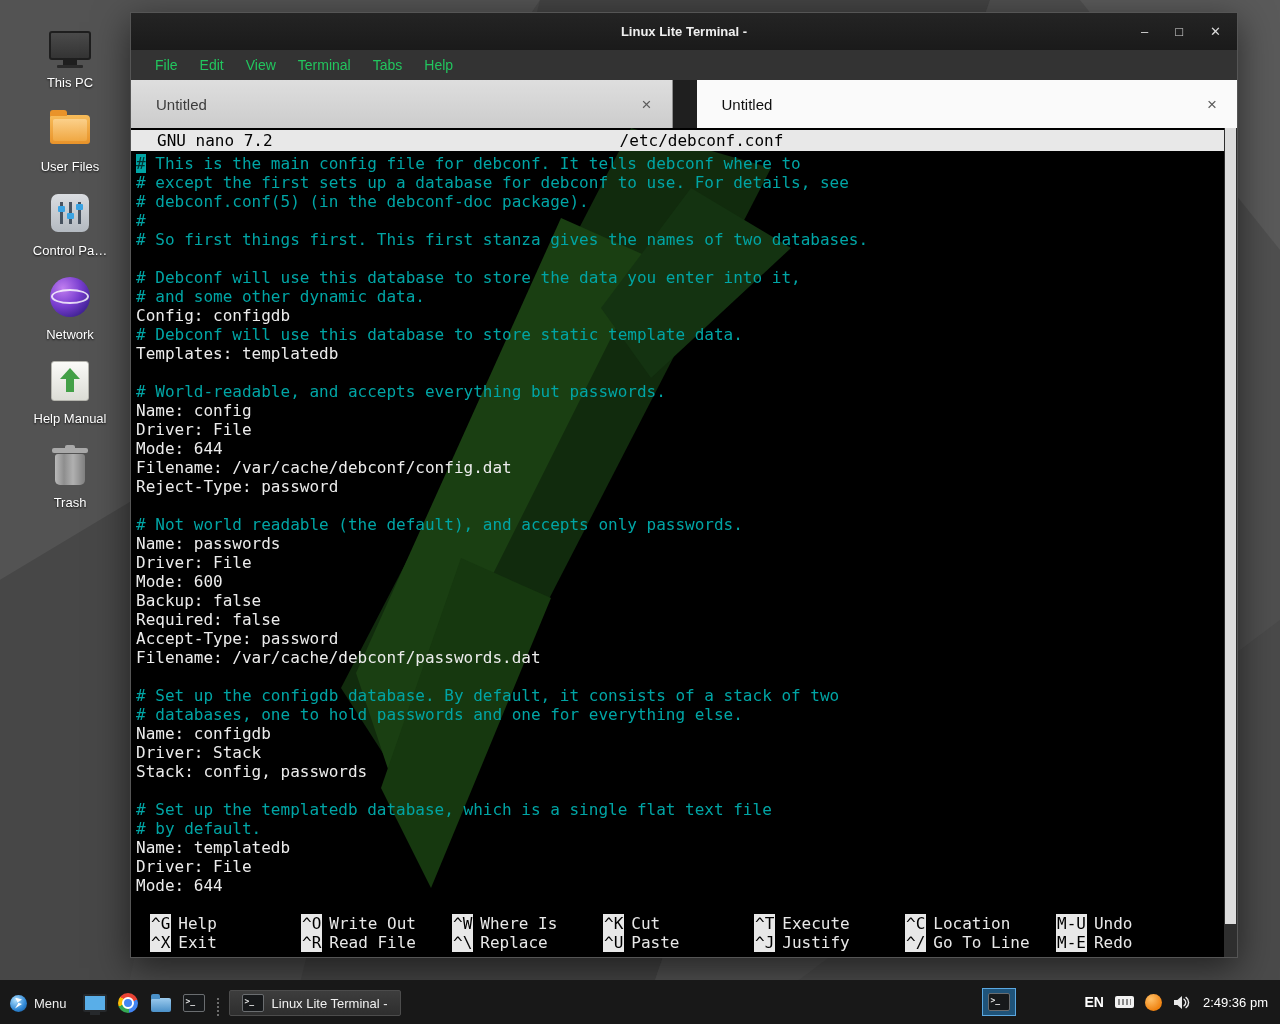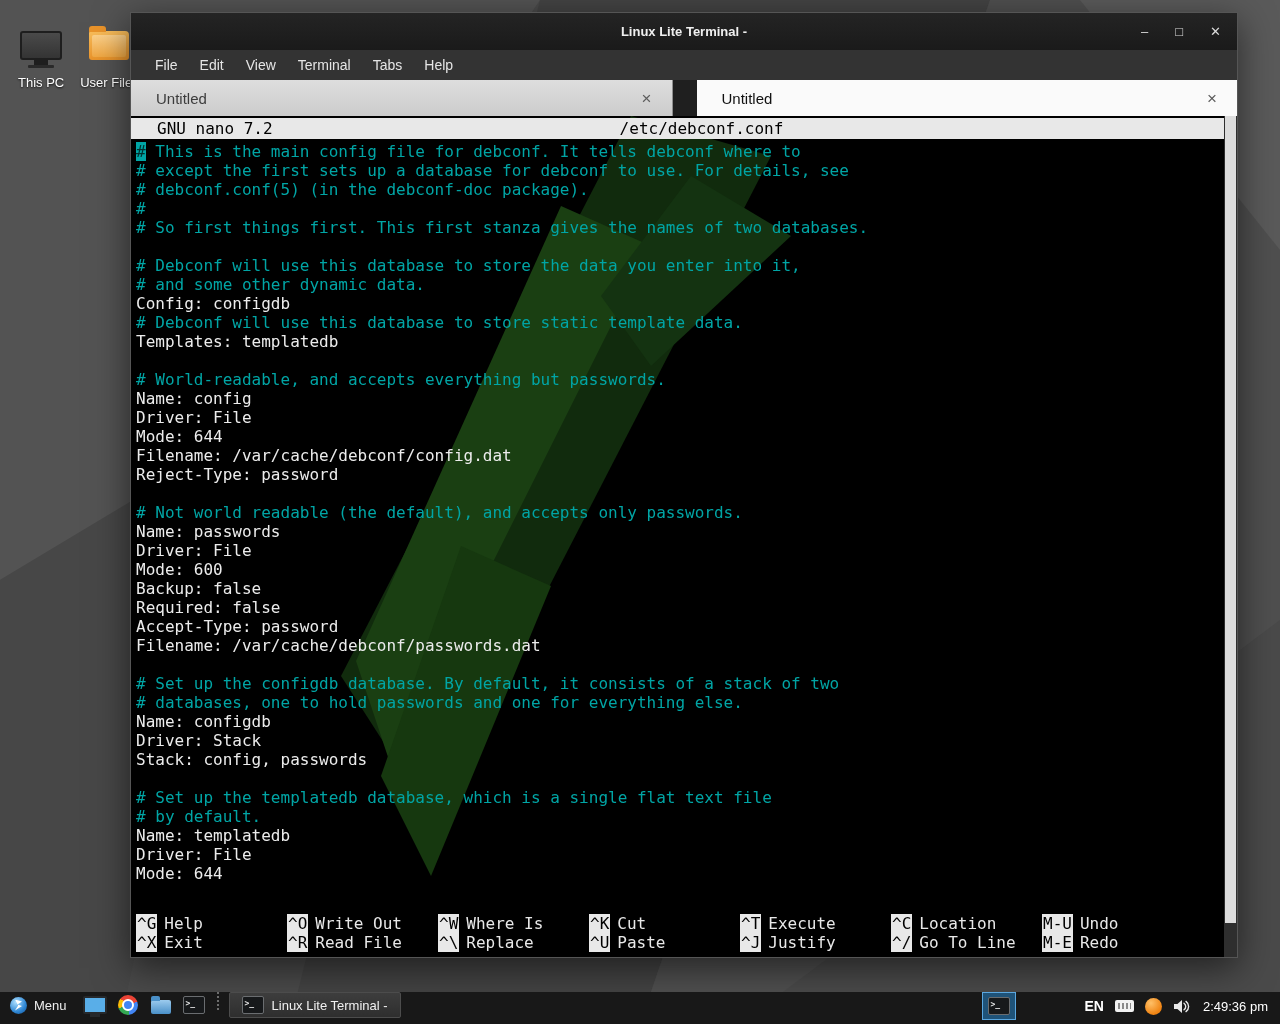--- a/index.html
+++ b/index.html
@@ -5,21 +5,21 @@
   html,body{margin:0;padding:0;}
   body{
     width:1280px;height:1024px;position:relative;overflow:hidden;
     background:#4a4a4a;
     font-family:"Liberation Sans","DejaVu Sans",sans-serif;
     -webkit-font-smoothing:antialiased;
   }
   .bg-svg{position:absolute;inset:0;z-index:0;}
 
   
-  .desktop-icons{position:absolute;left:18px;top:22px;width:104px;display:flex;flex-direction:row;gap:16px;z-index:1;}
+  .desktop-icons{position:absolute;left:18px;top:22px;width:104px;display:flex;flex-direction:column;gap:16px;z-index:1;}
   .desk-icon{display:flex;flex-direction:column;align-items:center;gap:7px;width:104px;cursor:default;}
   .icon-cell{height:46px;display:flex;align-items:center;justify-content:center;}
   .di{position:relative;display:block;}
   .di-label{color:#fff;font-size:13px;text-align:center;text-shadow:0 1px 2px rgba(0,0,0,.85);white-space:nowrap;}
 
   .computer-icon{width:38px;height:25px;background:linear-gradient(#4a4a4a,#343434);border:2px solid #1e1e1e;border-radius:3px;}
   .computer-icon::before{content:"";position:absolute;left:50%;transform:translateX(-50%);top:27px;width:14px;height:5px;background:#1e1e1e;}
   .computer-icon::after{content:"";position:absolute;left:50%;transform:translateX(-50%);top:32px;width:26px;height:3px;background:#2a2a2a;border-radius:1px;}
 
   .folder-icon{width:40px;height:29px;background:linear-gradient(#f7bc5a,#e9932a);border-radius:2px 4px 3px 3px;}
@@ -44,54 +44,54 @@
   
   .window{position:absolute;left:130px;top:12px;width:1108px;height:946px;z-index:2;
     background:#000;border:1px solid #555;box-sizing:border-box;
     box-shadow:0 10px 34px rgba(0,0,0,.55);display:flex;flex-direction:column;}
   .titlebar{height:37px;background:linear-gradient(#242424,#1a1a1a);display:flex;align-items:center;justify-content:center;position:relative;flex:0 0 auto;}
   .window-title{color:#f0f0f0;font-size:13px;font-weight:bold;}
   .win-controls{position:absolute;right:16px;top:0;height:100%;display:flex;align-items:center;gap:27px;color:#dcdcdc;font-size:13px;}
   .win-controls span{cursor:default;line-height:1;}
 
   .menubar{height:30px;background:#333333;display:flex;align-items:center;padding-left:13px;flex:0 0 auto;}
-  .menu-item{color:#e5e5e5;font-size:14px;padding:3px 11px;}
-
-  .tabbar{height:36px;background:#1f1f1f;display:flex;flex:0 0 auto;gap:24px;}
+  .menu-item{color:#22c55e;font-size:14px;padding:3px 11px;}
+
+  .tabbar{height:48px;background:#1f1f1f;display:flex;flex:0 0 auto;gap:24px;}
   .tab{flex:1;display:flex;align-items:center;padding:0 16px 0 25px;font-size:15px;background:linear-gradient(#dedede,#cccccc);color:#3c3c3c;border-right:1px solid #8f8f8f;position:relative;min-width:0;}
   .tab.active{background:#fafafa;color:#101010;border-right:none;}
   .tab-label{flex:1;overflow:hidden;white-space:nowrap;}
   .tab-close{color:#5c5c5c;font-size:17px;line-height:1;padding:2px 4px;}
 
   .terminal{flex:1 1 auto;position:relative;background:#000;overflow:hidden;}
   .watermark{position:absolute;inset:0;z-index:0;}
 
   .nano-header{position:absolute;top:2px;left:0;right:13px;height:21px;background:#e8e8e8;color:#000;
     font:16px/21px "DejaVu Sans Mono",monospace;z-index:2;}
   .nano-app{position:absolute;left:26px;white-space:pre;}
   .nano-file{position:absolute;left:0;right:0;text-align:center;margin-left:48px;}
 
   .nano-body{position:absolute;top:26px;left:5px;right:18px;z-index:2;
     font:16px/19px "DejaVu Sans Mono",monospace;color:#ececec;}
   .nline{white-space:pre;min-height:19px;}
   .nline.comment{color:#00a5a5;}
   .cursor{background:#00a5a5;color:#00312f;}
 
-  .nano-footer{position:absolute;left:5px;bottom:5px;right:18px;display:flex;z-index:2;}
+  .nano-footer{position:absolute;left:19px;bottom:5px;right:18px;display:flex;z-index:2;}
   .sc-col{width:151px;flex:0 0 auto;}
   .sc{font:16px/19px "DejaVu Sans Mono",monospace;color:#e8e8e8;white-space:pre;}
   .sc-key{background:#e8e8e8;color:#000;padding:0 1px;}
   .sc-label{margin-left:7px;}
 
   .scrollbar{position:absolute;top:0;right:0;bottom:0;width:13px;background:#2e2e2e;z-index:3;}
   .scroll-thumb{position:absolute;top:0;left:1px;right:1px;height:96%;background:#dcdcdc;}
 
   
-  .taskbar{position:absolute;left:0;bottom:0;width:100%;height:32px;background:#181818;z-index:4;
-    display:flex;align-items:flex-start;padding:0 6px;box-sizing:border-box;gap:7px;}
+  .taskbar{position:absolute;left:0;bottom:0;width:100%;height:44px;background:#181818;z-index:4;
+    display:flex;align-items:flex-end;padding:8px 6px;box-sizing:border-box;gap:7px;}
   .menu-button{display:flex;align-items:center;gap:7px;height:26px;padding:0 8px 0 4px;border-radius:2px;}
   .menu-button-label{color:#ececec;font-size:13px;}
   .menu-logo-icon{width:17px;height:17px;border-radius:50%;background:radial-gradient(circle at 35% 30%,#aee0ff,#2e86d4 60%,#15508e);position:relative;}
   .menu-logo-icon::after{content:"";position:absolute;left:5px;top:3px;width:7px;height:11px;background:#fff;
     clip-path:polygon(0 0,100% 18%,35% 45%,100% 60%,0 100%,45% 55%);}
 
   .tb-launcher{display:flex;align-items:center;justify-content:center;width:26px;height:26px;position:relative;}
   .monitor-icon{width:20px;height:14px;background:#59aee8;border:2px solid #26292c;border-radius:2px;position:relative;}
   .monitor-icon::after{content:"";position:absolute;bottom:-5px;left:50%;transform:translateX(-50%);width:10px;height:3px;background:#26292c;}
   .chrome-icon{width:20px;height:20px;border-radius:50%;position:relative;

